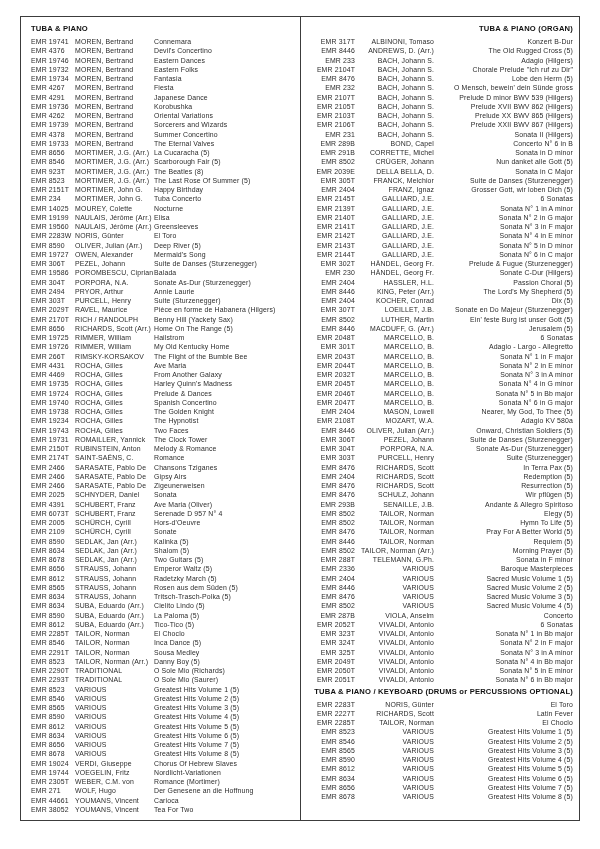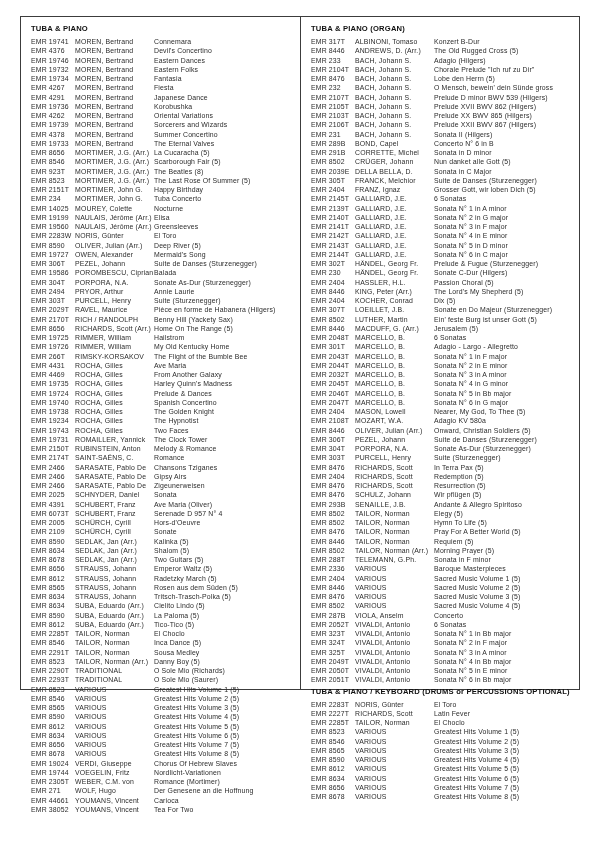--- a/index.html
+++ b/index.html
@@ -6,32 +6,32 @@
   body {
     width: 600px; height: 849px;
     background: #ffffff;
     font-family: "Liberation Sans", sans-serif;
     position: relative;
     overflow: hidden;
   }
   .sheet {
     position: absolute;
     left: 20px; top: 16px;
-    width: 560px; height: 674px;
+    width: 560px; height: 805px;
     border: 1px solid #3c3c3c;
     box-sizing: border-box;
     display: flex;
     background: #fff;
   }
   .col {
     width: 50%;
     box-sizing: border-box;
     padding: 5px 6px 0 10px;
   }
-  .col + .col { border-left: 1px solid #3c3c3c; }
+  .col + .col { border-left: 1px solid #3c3c3c; text-align: right; }
   .section + .section { }
   .section-title {
     font-weight: bold;
     font-size: 7.6px;
     color: #111;
     letter-spacing: 0.2px;
     margin: 2px 0 4px 0;
     white-space: nowrap;
   }
   .row {

